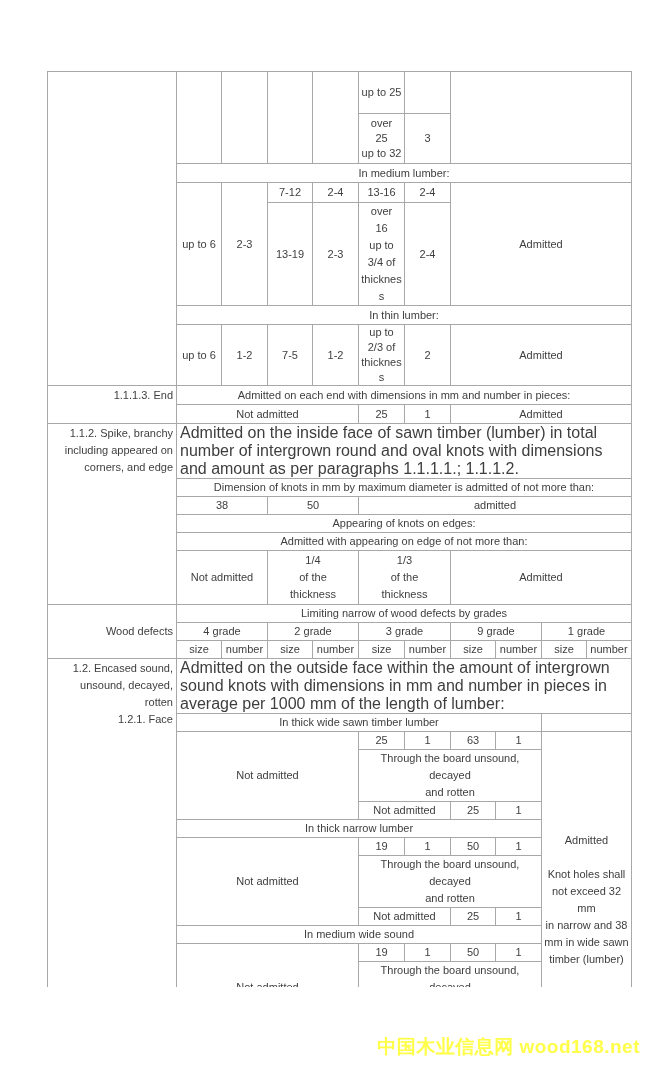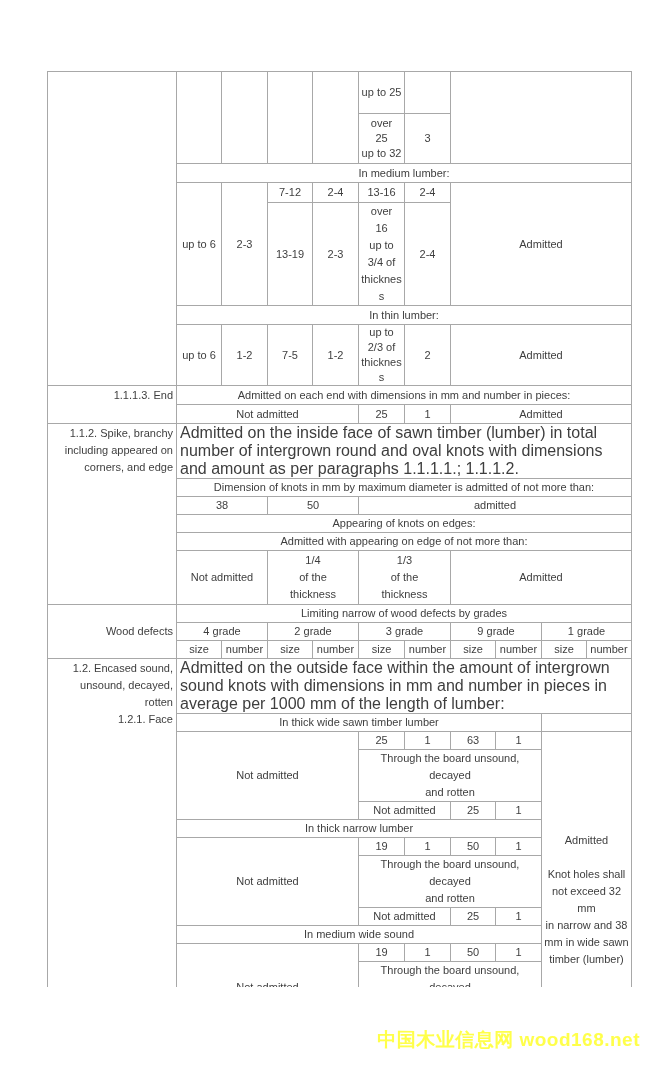--- a/index.html
+++ b/index.html
@@ -26,21 +26,21 @@
     white-space:pre-line;overflow:hidden;
     word-wrap:break-word;
   }
   table.doc td.label{text-align:right;padding:0 3px;}
   table.doc td.top{vertical-align:top;padding-top:1px;}
   table.doc td.center{}
   table.doc td.para{text-align:left;padding:0 3px;font-size:16px;line-height:18px;white-space:normal;}
   table.doc td.lh15{line-height:15px;}
   table.doc td.knot{vertical-align:top;padding-top:100px;line-height:17px;}
   .watermark{
-    position:absolute;right:6px;bottom:16px;
+    position:absolute;right:6px;bottom:9px;
     font-weight:bold;font-size:19px;color:var(--wm-color);
     white-space:nowrap;letter-spacing:0.5px;
   }
 </style>
 </head>
 <body>
 
 <div class="page">
   <div class="table-wrap">
     <table class="doc">

